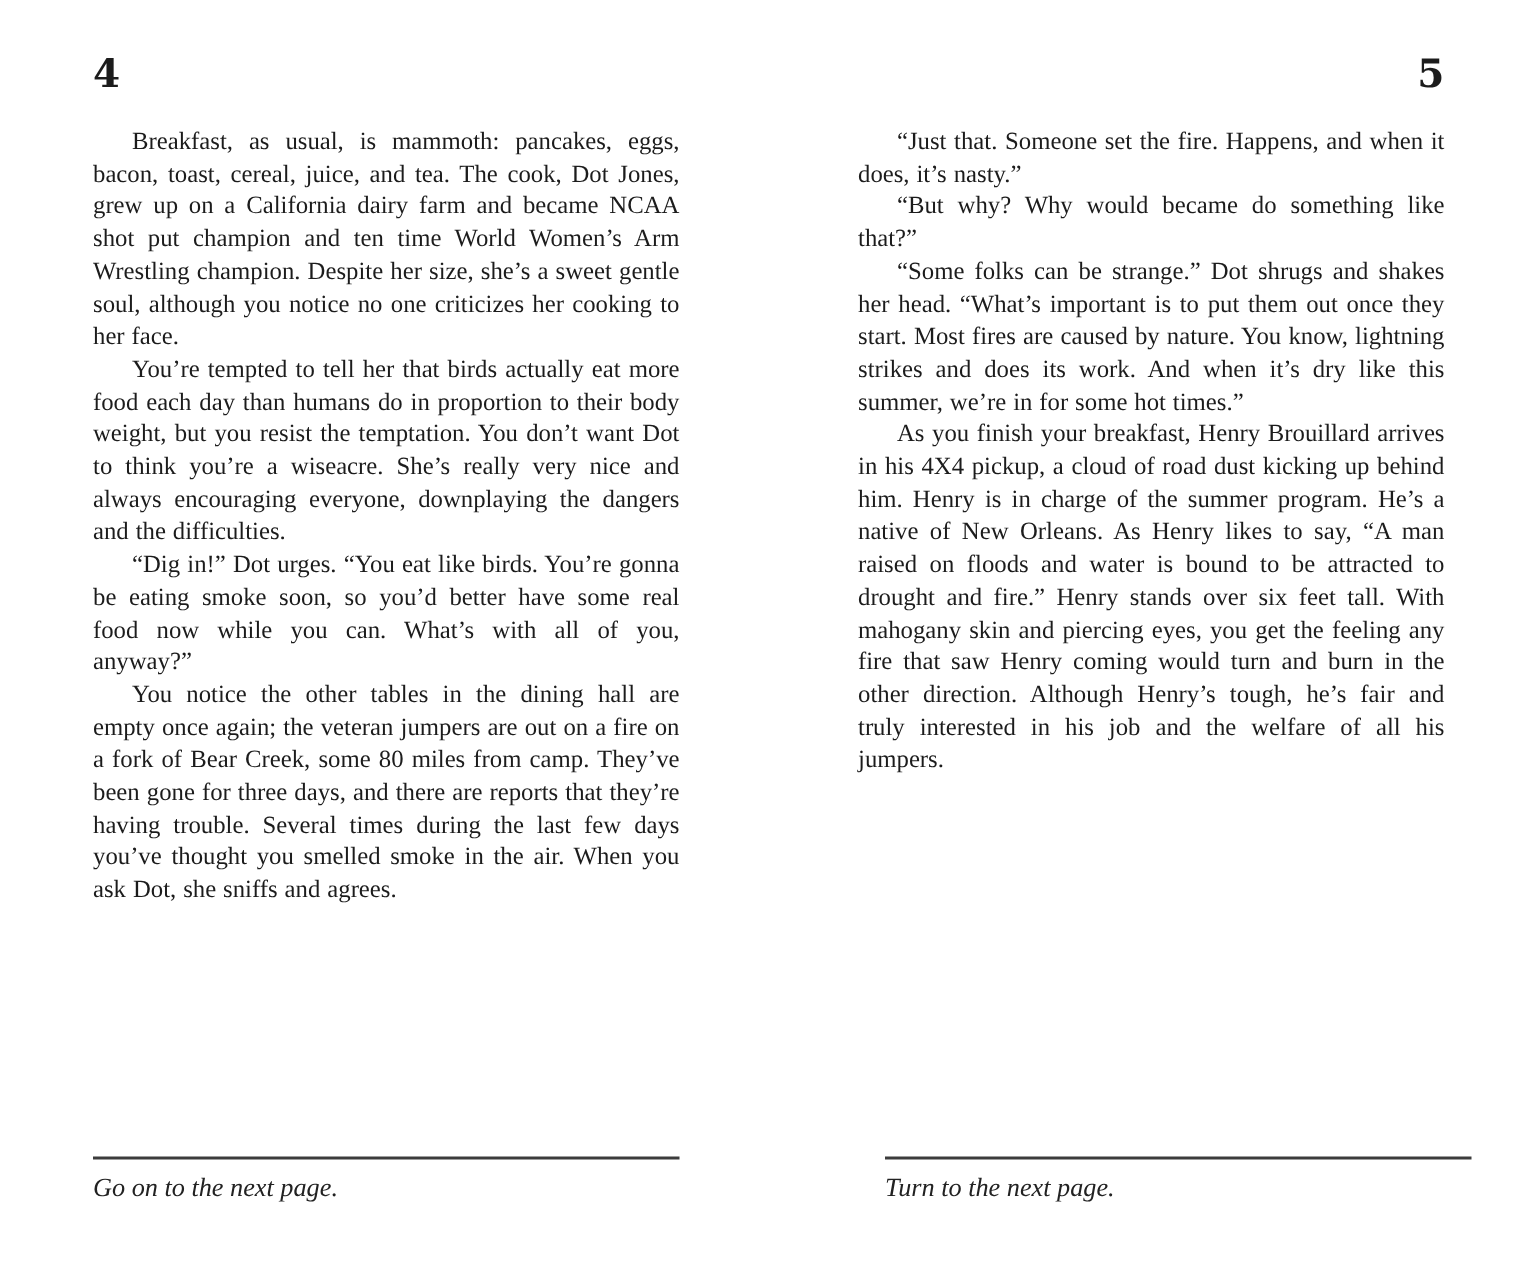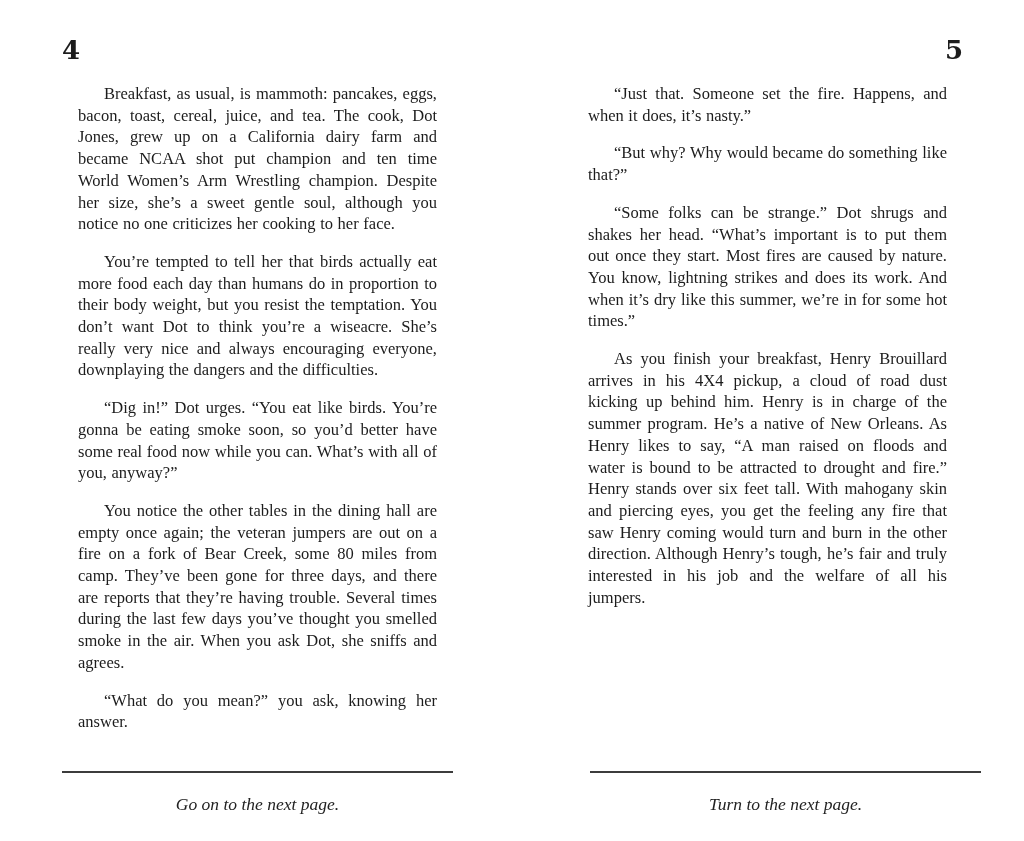--- a/index.html
+++ b/index.html
@@ -23,56 +23,55 @@
   .page-left  { left: 62px; }
   .page-right { left: 572px; }
   .page-number {
     font-size: 26px;
     font-weight: bold;
     line-height: 28px;
     margin: 0 0 19px 0;
   }
   .page-right .page-number { text-align: right; }
   .page-body p {
-    margin: 16px;
+    margin: 0;
     font-family: "Liberation Serif", serif;
     font-size: 16.5px;
     line-height: 21.7px;
     text-align: justify;
     text-indent: 26px;
     word-spacing: 0.5px;
   }
   .page-footer {
     position: absolute;
     top: 771px;
     width: 391px;
     border-top: 2px solid #3c3c3c;
   }
   .footer-left  { left: 62px; }
   .footer-right { left: 590px; }
   .footer-instruction {
     font-family: "Liberation Serif", serif;
     font-style: italic;
     font-size: 17.5px;
-    text-align: center;
-    padding-top: 21px;
+    text-align: left;
+    padding-top: 8px;
     color: #222;
   }
 </style>
 </head>
 <body>
 
 <section class="page page-left">
   <div class="page-number">4</div>
   <div class="page-body">
     <p>Breakfast, as usual, is mammoth: pancakes, eggs, bacon, toast, cereal, juice, and tea. The cook, Dot Jones, grew up on a California dairy farm and became NCAA shot put champion and ten time World Women’s Arm Wrestling champion. Despite her size, she’s a sweet gentle soul, although you notice no one criticizes her cooking to her face.</p>
     <p>You’re tempted to tell her that birds actually eat more food each day than humans do in proportion to their body weight, but you resist the temptation. You don’t want Dot to think you’re a wiseacre. She’s really very nice and always encouraging everyone, downplaying the dangers and the difficulties.</p>
     <p>“Dig in!” Dot urges. “You eat like birds. You’re gonna be eating smoke soon, so you’d better have some real food now while you can. What’s with all of you, anyway?”</p>
     <p>You notice the other tables in the dining hall are empty once again; the veteran jumpers are out on a fire on a fork of Bear Creek, some 80 miles from camp. They’ve been gone for three days, and there are reports that they’re having trouble. Several times during the last few days you’ve thought you smelled smoke in the air. When you ask Dot, she sniffs and agrees.</p>
-    <p>“What do you mean?” you ask, knowing her answer.</p>
   </div>
 </section>
 
 <section class="page page-right">
   <div class="page-number">5</div>
   <div class="page-body">
     <p>“Just that. Someone set the fire. Happens, and when it does, it’s nasty.”</p>
     <p>“But why? Why would became do something like that?”</p>
     <p>“Some folks can be strange.” Dot shrugs and shakes her head. “What’s important is to put them out once they start. Most fires are caused by nature. You know, lightning strikes and does its work. And when it’s dry like this summer, we’re in for some hot times.”</p>
     <p>As you finish your breakfast, Henry Brouillard arrives in his 4X4 pickup, a cloud of road dust kicking up behind him. Henry is in charge of the summer program. He’s a native of New Orleans. As Henry likes to say, “A man raised on floods and water is bound to be attracted to drought and fire.” Henry stands over six feet tall. With mahogany skin and piercing eyes, you get the feeling any fire that saw Henry coming would turn and burn in the other direction. Although Henry’s tough, he’s fair and truly interested in his job and the welfare of all his jumpers.</p>

